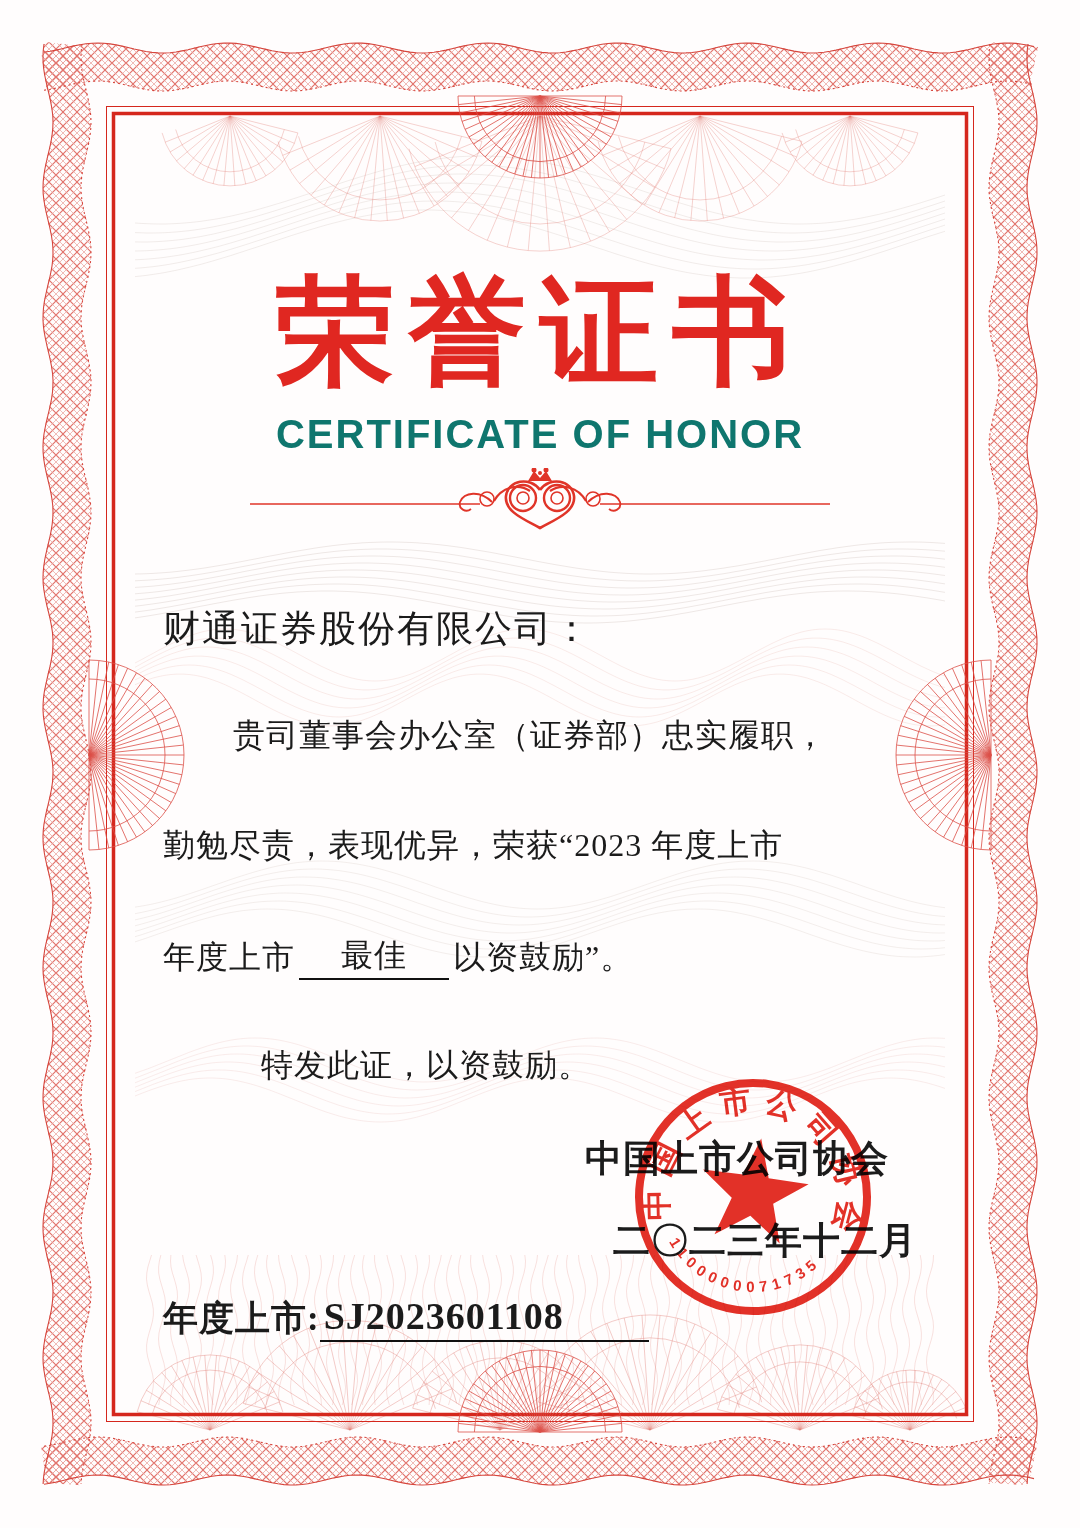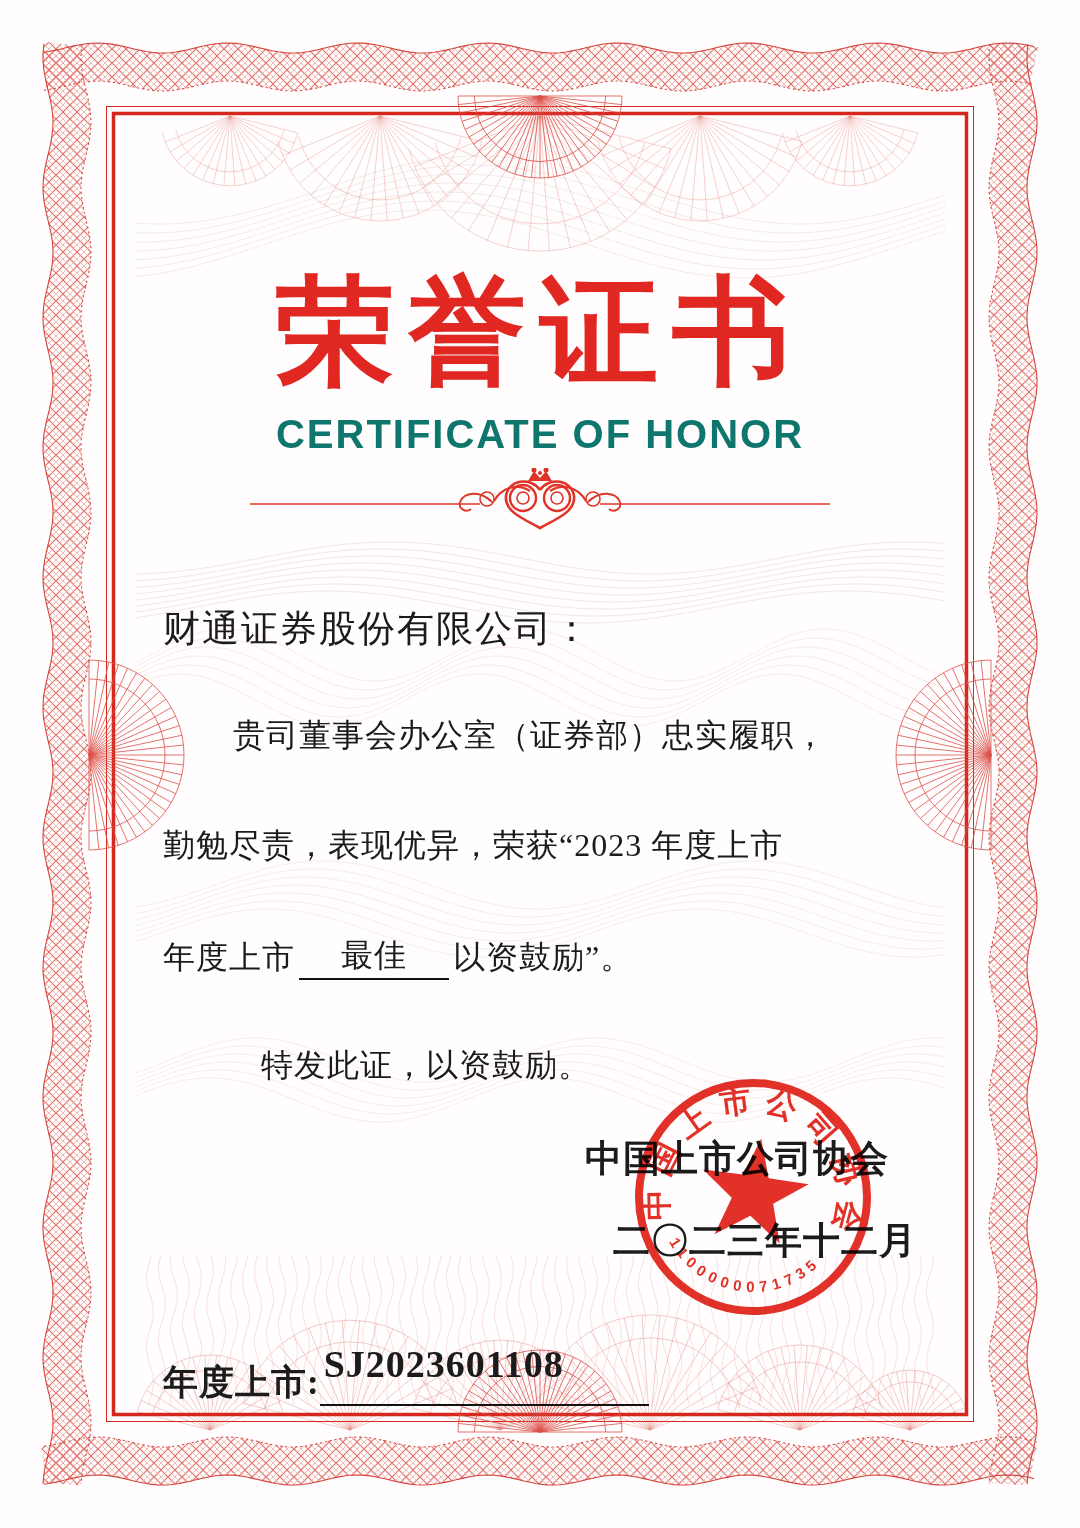--- a/index.html
+++ b/index.html
@@ -19,21 +19,21 @@
   .l1{left:233px;top:714px;}
   .l2{left:163px;top:824px;}
   .l3{left:163px;top:934px;display:flex;align-items:flex-end;}
   .blank{display:inline-block;border-bottom:2.5px solid #111;padding:0 42px;margin:0 4px;text-align:left;}
   .closing{left:233px;top:1044px;margin-left:28px;}
   .issuer{left:585px;top:1134px;font-size:37px;font-weight:600;letter-spacing:1px;white-space:nowrap;}
   .date{left:585px;top:1216px;font-size:37px;font-weight:600;letter-spacing:1px;white-space:nowrap;margin-left:28px;}
   .serialrow{left:163px;top:1294px;display:flex;align-items:flex-end;}
   .serial-label{font-size:35px;font-weight:700;letter-spacing:1px;}
   .serial-number{font-size:38px;font-weight:700;font-family:"Liberation Serif","DejaVu Serif",serif;
-                 border-bottom:2.5px solid #111;padding:0 85px 18px 4px;letter-spacing:1px;margin-top:48px;}
+                 border-bottom:2.5px solid #111;padding:0 85px 2px 4px;letter-spacing:1px;}
   .seal{left:628px;top:1072px;width:250px;height:250px;transform:rotate(8deg);
         mix-blend-mode:multiply;opacity:.94;}
 </style>
 </head>
 <body>
 
 <div class="page">
 
   <svg id="deco" viewBox="0 0 1080 1528">
     <defs>

